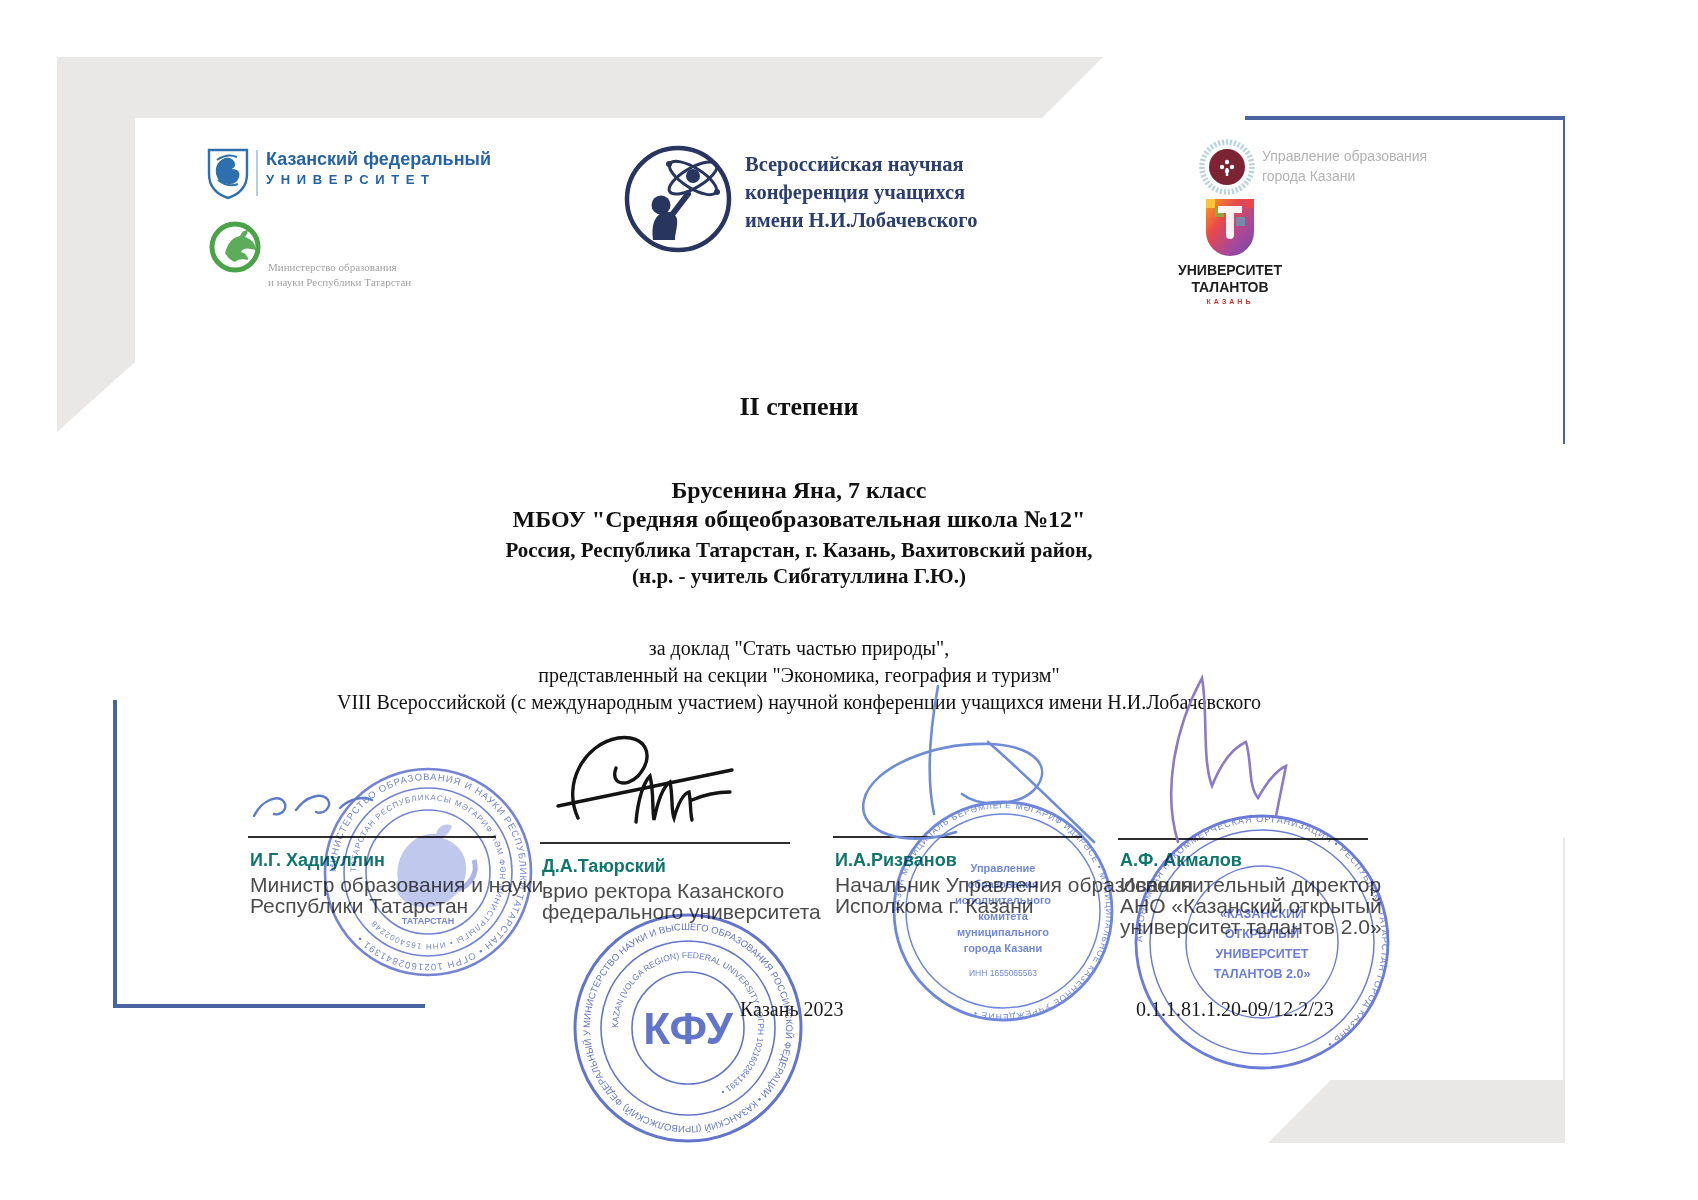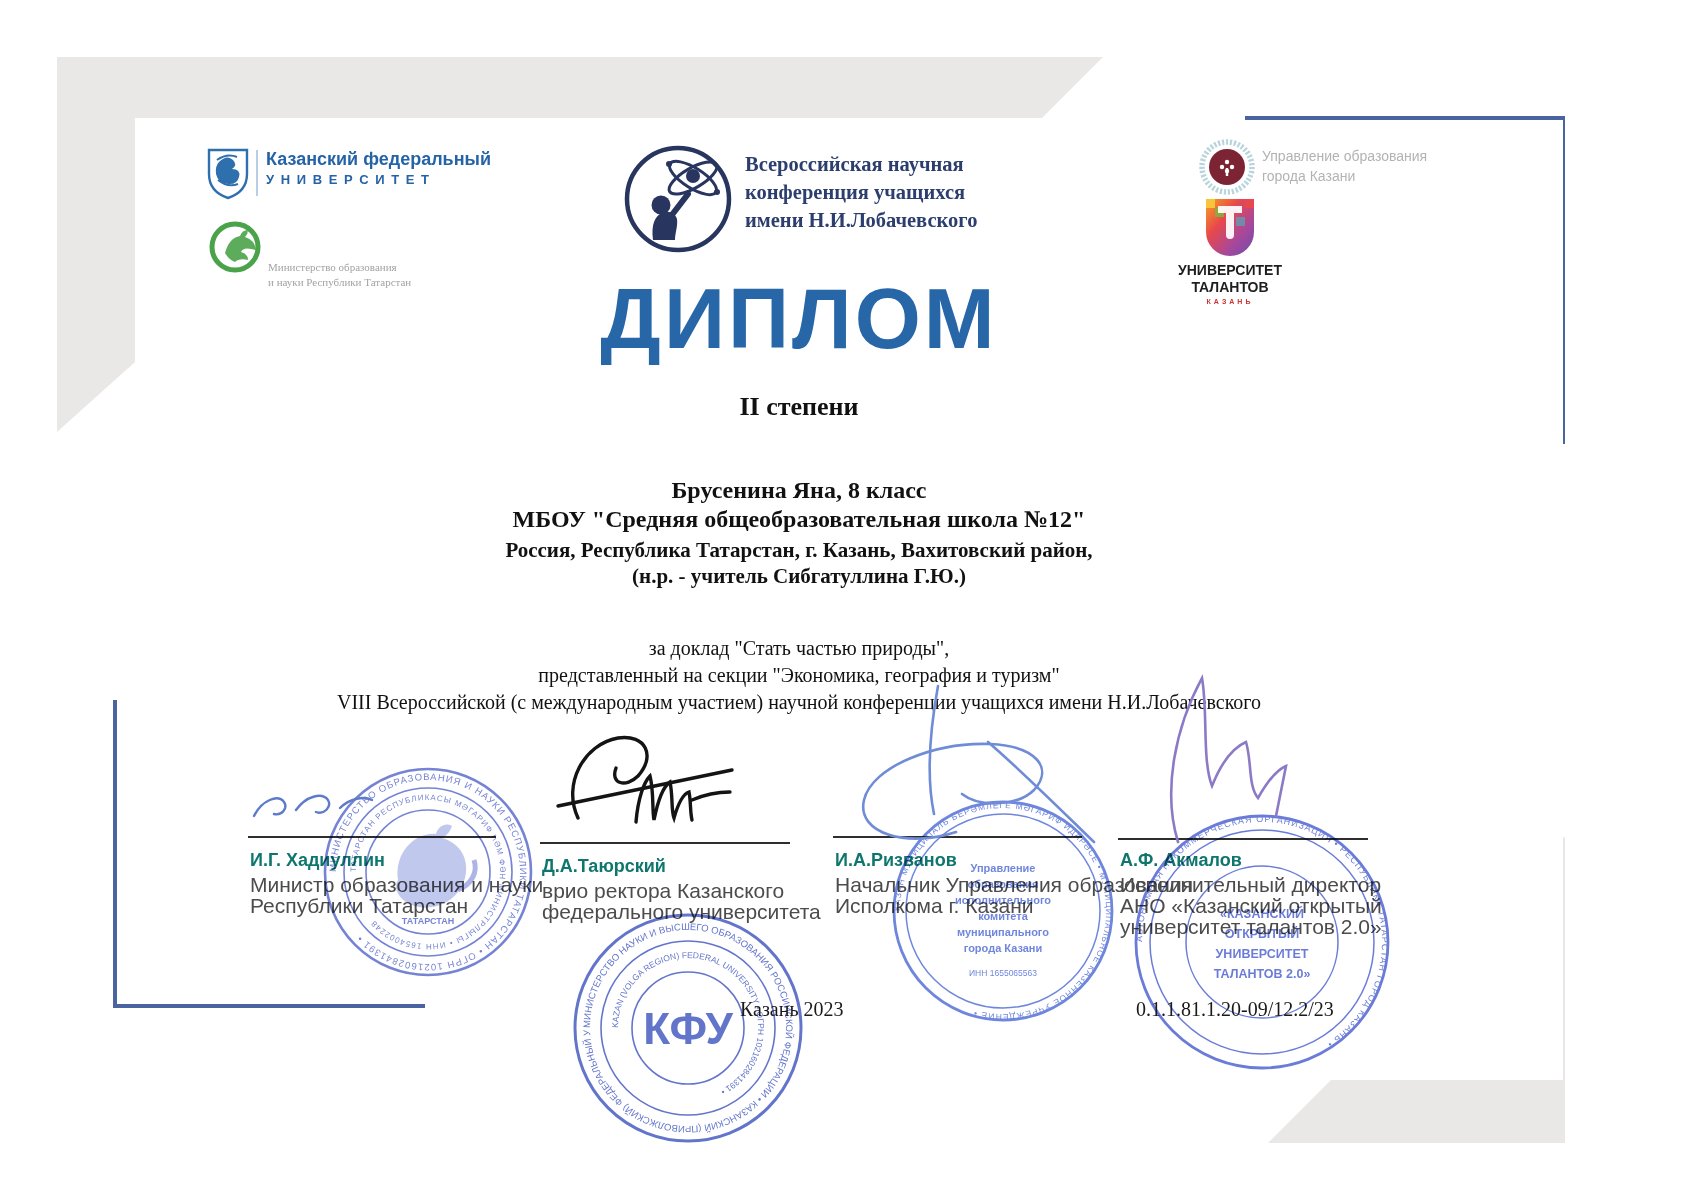--- a/index.html
+++ b/index.html
@@ -138,23 +138,22 @@
     <rect x="33" y="20" width="9" height="9" fill="#45b5c8" opacity=".6"></rect>
     <path d="M15,9 h24 v7 h-8 v22 a4,4 0 0 1 -8 0 v-22 h-8 z" fill="#ffffff" opacity=".93"></path>
   </svg>
   <div class="ut-t abs">
     <div class="l">УНИВЕРСИТЕТ</div>
     <div class="l">ТАЛАНТОВ</div>
     <div class="k">КАЗАНЬ</div>
   </div>
 
   <div class="content">
-    <div class="cline title">ДИПЛОМ</div>
     <div class="cline degree">II степени</div>
-    <div class="cline recipient">Брусенина Яна, 8 класс</div>
+    <div class="cline recipient">Брусенина Яна, 7 класс</div>
     <div class="cline school">МБОУ "Средняя общеобразовательная школа №12"</div>
     <div class="cline supervisor">(н.р. - учитель Сибгатуллина Г.Ю.)</div>
     <div class="cline location">Россия, Республика Татарстан, г. Казань, Вахитовский район,</div>
     <div class="cline rep1">за доклад "Стать частью природы",</div>
     <div class="cline rep2">представленный на секции "Экономика, география и туризм"</div>
     <div class="cline rep3">VIII Всероссийской (с международным участием) научной конференции учащихся имени Н.И.Лобачевского</div>
   </div>
 
   <div class="sigline" style="left:248px;top:836px;width:248px"></div>
   <div class="sigline" style="left:540px;top:842px;width:250px"></div>

